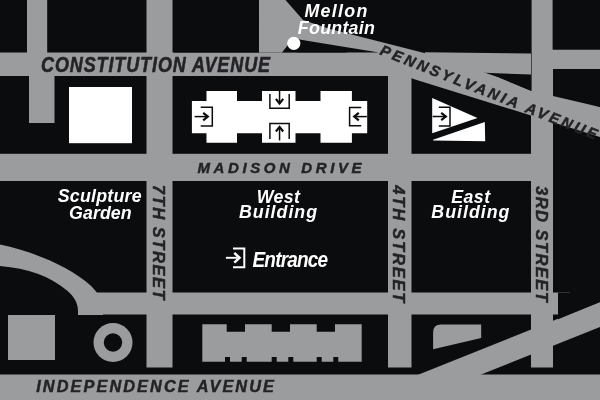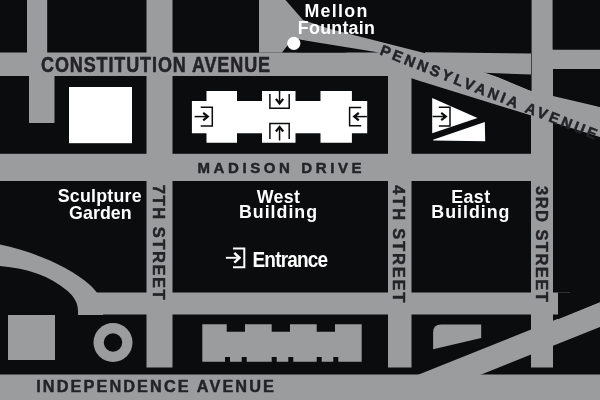--- a/index.html
+++ b/index.html
@@ -1,16 +1,16 @@
 <!DOCTYPE html>
 <html><head>
 <meta charset="utf-8">
 <style>
 html,body{margin:0;padding:0;background:#0b0c0e;}
-#map{width:600px;height:400px;position:relative;overflow:hidden;}
+#map{width:600px;height:400px;position:relative;overflow:hidden;font-style:italic;}
 svg{display:block;}
 text{font-family:"Liberation Sans",sans-serif;font-weight:bold;}
 .st{fill:#232226;stroke:#232226;stroke-width:0.45px;paint-order:stroke;stroke-linejoin:round;}
 </style>
 </head>
 <body>
 <div id="map">
 <svg width="600" height="400" viewBox="0 0 600 400" xmlns="http://www.w3.org/2000/svg">
 
 <rect x="0" y="0" width="600" height="400" fill="#0b0c0e"></rect>

